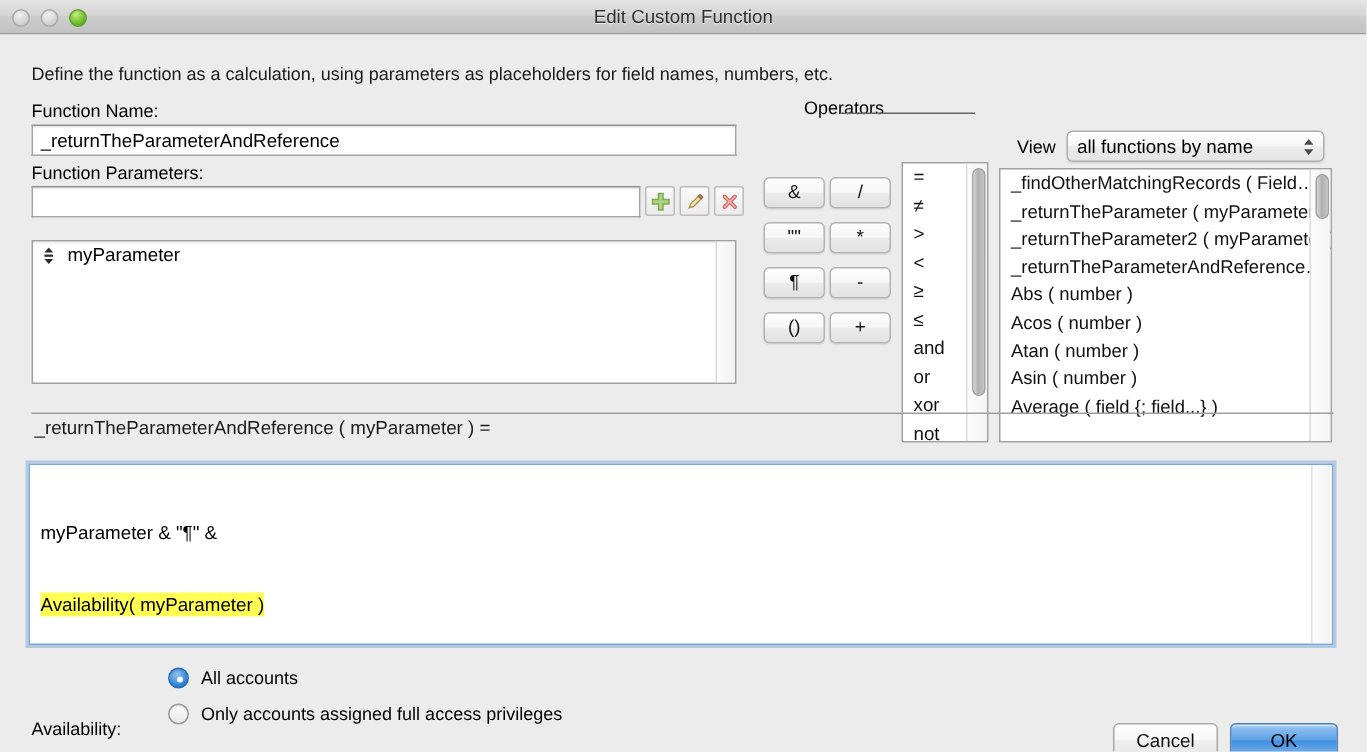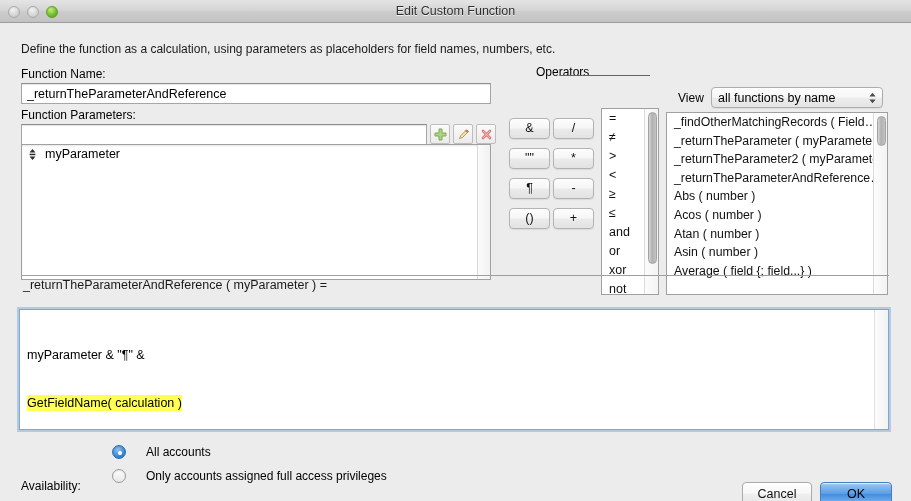--- a/index.html
+++ b/index.html
@@ -101,21 +101,21 @@
   #btn-del { left: 476px; }
 
   
   .listbox {
     position: absolute;
     background: #fff;
     border: 1px solid #a0a0a0;
     box-shadow: inset 0 1px 2px rgba(0,0,0,0.10);
     overflow: hidden;
   }
-  #params-list { left: 21px; top: 121px; width: 470px; height: 136px; }
+  #params-list { left: 21px; top: 137px; width: 470px; height: 96px; }
   .param-row {
     display: flex; align-items: center;
     height: 18px; padding-left: 7px;
     font-size: 12.5px;
     gap: 9px;
   }
   .drag-handle {
     display: inline-block;
     width: 7px; height: 11px;
     position: relative;
@@ -271,21 +271,21 @@
     position: absolute; right: 0; top: 0;
     width: 14px; height: 100%;
     background: linear-gradient(to right,#fcfcfc,#f2f2f2);
     border-left: 1px solid #e0e0e0;
   }
 
   
   .avail-label { position: absolute; left: 21px; top: 424px; font-size: 12px; margin-top: 32px; }
   .radio-row {
     position: absolute; left: 112px;
-    display: flex; align-items: center; gap: 20px;
+    display: flex; align-items: center; gap: 8px;
     font-size: 12px;
   }
   #radio-all { top: 422px; }
   #radio-full { top: 446px; justify-content: space-between; }
   .radio {
     width: 14px; height: 14px; border-radius: 50%;
     border: 1px solid #9a9a9a;
     background: linear-gradient(to bottom,#fdfdfd,#e8e8e8);
     box-shadow: inset 0 1px 1px rgba(0,0,0,0.10);
     position: relative; flex: none;
@@ -439,21 +439,21 @@
     <div class="fn-item">Average ( field {; field...} )</div>
   </div>
 
   <div class="hsep"></div>
   <div class="formula-sig">_returnTheParameterAndReference ( myParameter ) =</div>
 
   <div id="calc-box">
     <div class="calc-scroll"></div>
     <div class="calc-text">
       <span class="calc-line">myParameter &amp; "¶" &amp;</span>
-      <span class="calc-line hl">GetFieldName( calculation )</span>
+      <span class="calc-line hl">Availability( myParameter )</span>
     </div>
   </div>
 
   <div class="lbl avail-label">Availability:</div>
   <div class="radio-row" id="radio-all">
     <span class="radio on"></span>
     <span>All accounts</span>
   </div>
   <div class="radio-row" id="radio-full">
     <span class="radio"></span>

